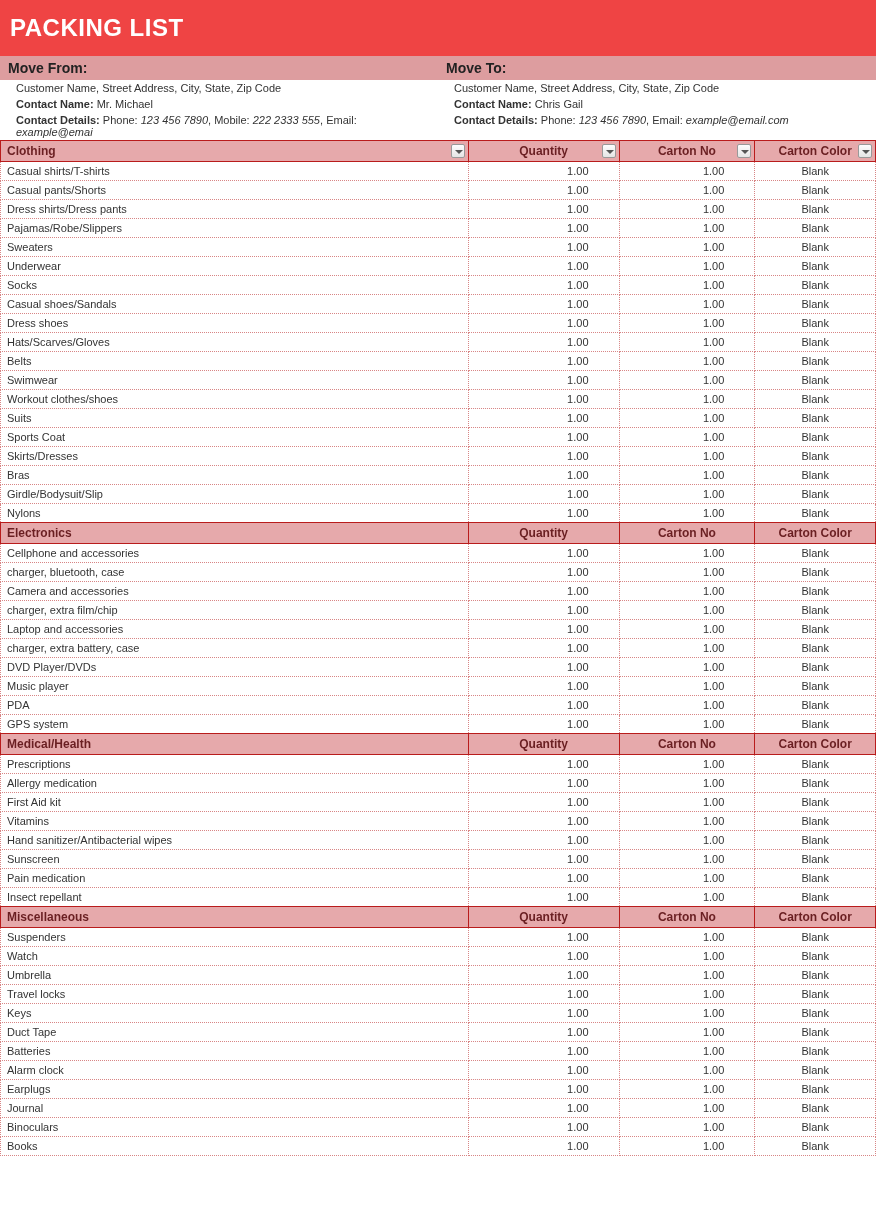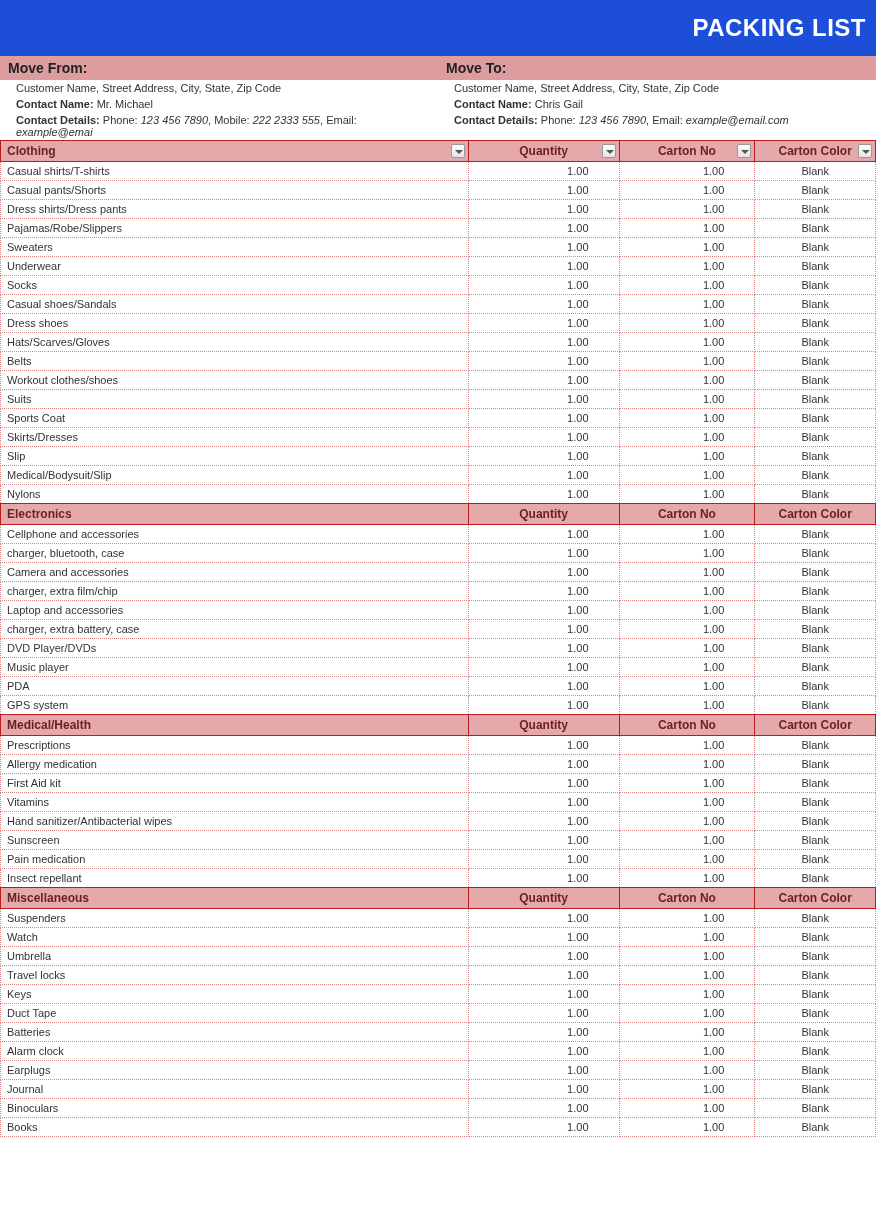--- a/index.html
+++ b/index.html
@@ -5,27 +5,26 @@
   * { box-sizing: border-box; }
   body {
     margin: 0;
     font-family: Arial, sans-serif;
     font-size: 12px;
     color: #333;
     background: #fff;
     width: 876px;
   }
   .title-bar {
-    background: #1d4ed8;
+    background: #ef4444;
     color: #fff;
     font-size: 24px;
     font-weight: bold;
     padding: 14px 10px;
     letter-spacing: 0.5px;
-    text-align: right;
   }
   .move-header {
     display: flex;
     background: #dd9d9f;
     font-weight: bold;
     font-size: 14px;
   }
   .move-header > div {
     flex: 1;
     padding: 4px 8px;
@@ -226,20 +225,26 @@
         <td class="num-cell">1.00</td>
         <td class="color-cell">Blank</td>
       </tr>
       <tr>
         <td class="item-cell">Belts</td>
         <td class="num-cell">1.00</td>
         <td class="num-cell">1.00</td>
         <td class="color-cell">Blank</td>
       </tr>
       <tr>
+        <td class="item-cell">Swimwear</td>
+        <td class="num-cell">1.00</td>
+        <td class="num-cell">1.00</td>
+        <td class="color-cell">Blank</td>
+      </tr>
+      <tr>
         <td class="item-cell">Workout clothes/shoes</td>
         <td class="num-cell">1.00</td>
         <td class="num-cell">1.00</td>
         <td class="color-cell">Blank</td>
       </tr>
       <tr>
         <td class="item-cell">Suits</td>
         <td class="num-cell">1.00</td>
         <td class="num-cell">1.00</td>
         <td class="color-cell">Blank</td>
@@ -250,27 +255,27 @@
         <td class="num-cell">1.00</td>
         <td class="color-cell">Blank</td>
       </tr>
       <tr>
         <td class="item-cell">Skirts/Dresses</td>
         <td class="num-cell">1.00</td>
         <td class="num-cell">1.00</td>
         <td class="color-cell">Blank</td>
       </tr>
       <tr>
-        <td class="item-cell">Slip</td>
-        <td class="num-cell">1.00</td>
-        <td class="num-cell">1.00</td>
-        <td class="color-cell">Blank</td>
-      </tr>
-      <tr>
-        <td class="item-cell">Medical/Bodysuit/Slip</td>
+        <td class="item-cell">Bras</td>
+        <td class="num-cell">1.00</td>
+        <td class="num-cell">1.00</td>
+        <td class="color-cell">Blank</td>
+      </tr>
+      <tr>
+        <td class="item-cell">Girdle/Bodysuit/Slip</td>
         <td class="num-cell">1.00</td>
         <td class="num-cell">1.00</td>
         <td class="color-cell">Blank</td>
       </tr>
       <tr>
         <td class="item-cell">Nylons</td>
         <td class="num-cell">1.00</td>
         <td class="num-cell">1.00</td>
         <td class="color-cell">Blank</td>
       </tr>

